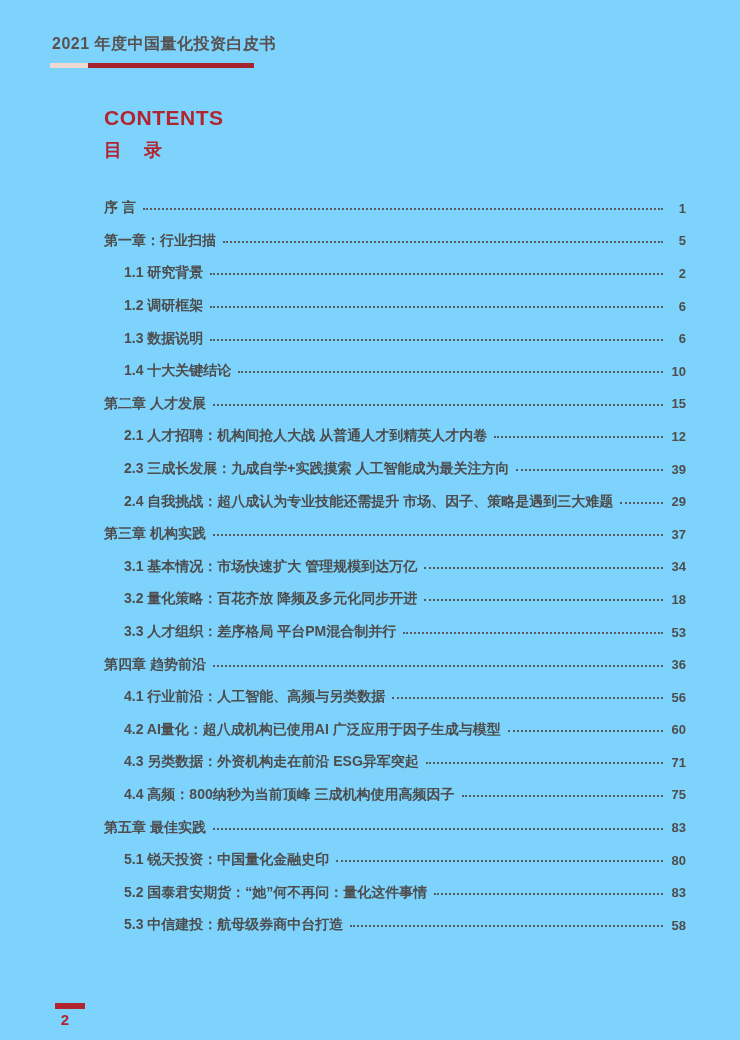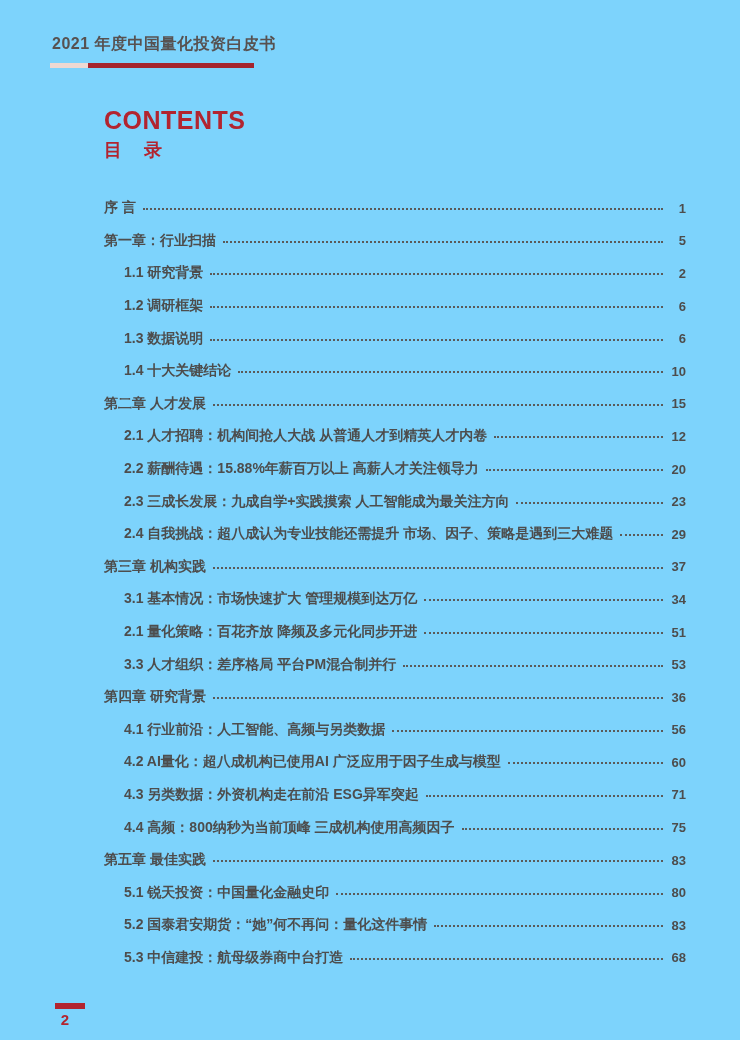--- a/index.html
+++ b/index.html
@@ -26,21 +26,21 @@
     letter-spacing:0.5px;white-space:nowrap;
   }
   .header-rule{
     position:absolute;left:50px;top:63px;height:5px;display:flex;
   }
   .rule-pink{width:38px;height:5px;background:var(--accent-pink);}
   .rule-red{width:166px;height:5px;background:#a5242d;}
   
   .contents-en{
     position:absolute;left:104px;top:106px;
-    font-size:25px;font-weight:800;
+    font-size:21px;font-weight:800;
     color:var(--accent-red);letter-spacing:0.5px;
   }
   .contents-zh{
     position:absolute;left:104px;top:138px;
     font-size:18px;font-weight:800;
     color:var(--accent-red);letter-spacing:2px;
   }
   
   .toc{
     position:absolute;left:104px;top:192px;width:582px;
@@ -127,56 +127,51 @@
         <span class="toc-label">第二章 人才发展</span>
         <span class="toc-dots"></span>
         <span class="toc-page">15</span>
       </div>
       <div class="toc-row sub">
         <span class="toc-label">2.1 人才招聘：机构间抢人大战 从普通人才到精英人才内卷</span>
         <span class="toc-dots"></span>
         <span class="toc-page">12</span>
       </div>
       <div class="toc-row sub">
-        <span class="toc-label">2.2 薪酬待遇：15.88%年薪百万以上 高薪人才关注领导力</span>
-        <span class="toc-dots"></span>
-        <span class="toc-page">20</span>
-      </div>
-      <div class="toc-row sub">
         <span class="toc-label">2.3 三成长发展：九成自学+实践摸索 人工智能成为最关注方向</span>
         <span class="toc-dots"></span>
-        <span class="toc-page">23</span>
+        <span class="toc-page">39</span>
       </div>
       <div class="toc-row sub">
         <span class="toc-label">2.4 自我挑战：超八成认为专业技能还需提升 市场、因子、策略是遇到三大难题</span>
         <span class="toc-dots"></span>
         <span class="toc-page">29</span>
       </div>
       <div class="toc-row">
         <span class="toc-label">第三章 机构实践</span>
         <span class="toc-dots"></span>
         <span class="toc-page">37</span>
       </div>
       <div class="toc-row sub">
         <span class="toc-label">3.1 基本情况：市场快速扩大 管理规模到达万亿</span>
         <span class="toc-dots"></span>
         <span class="toc-page">34</span>
       </div>
       <div class="toc-row sub">
-        <span class="toc-label">2.1 量化策略：百花齐放 降频及多元化同步开进</span>
-        <span class="toc-dots"></span>
-        <span class="toc-page">51</span>
+        <span class="toc-label">3.2 量化策略：百花齐放 降频及多元化同步开进</span>
+        <span class="toc-dots"></span>
+        <span class="toc-page">18</span>
       </div>
       <div class="toc-row sub">
         <span class="toc-label">3.3 人才组织：差序格局 平台PM混合制并行</span>
         <span class="toc-dots"></span>
         <span class="toc-page">53</span>
       </div>
       <div class="toc-row">
-        <span class="toc-label">第四章 研究背景</span>
+        <span class="toc-label">第四章 趋势前沿</span>
         <span class="toc-dots"></span>
         <span class="toc-page">36</span>
       </div>
       <div class="toc-row sub">
         <span class="toc-label">4.1 行业前沿：人工智能、高频与另类数据</span>
         <span class="toc-dots"></span>
         <span class="toc-page">56</span>
       </div>
       <div class="toc-row sub">
         <span class="toc-label">4.2 AI量化：超八成机构已使用AI 广泛应用于因子生成与模型</span>
@@ -204,20 +199,20 @@
         <span class="toc-page">80</span>
       </div>
       <div class="toc-row sub">
         <span class="toc-label">5.2 国泰君安期货：“她”何不再问：量化这件事情</span>
         <span class="toc-dots"></span>
         <span class="toc-page">83</span>
       </div>
       <div class="toc-row sub">
         <span class="toc-label">5.3 中信建投：航母级券商中台打造</span>
         <span class="toc-dots"></span>
-        <span class="toc-page">68</span>
+        <span class="toc-page">58</span>
       </div>
     </div>
 
   <div class="footer-bar"></div>
   <div class="footer-page">2</div>
 
 </div>
 
 </body></html>

